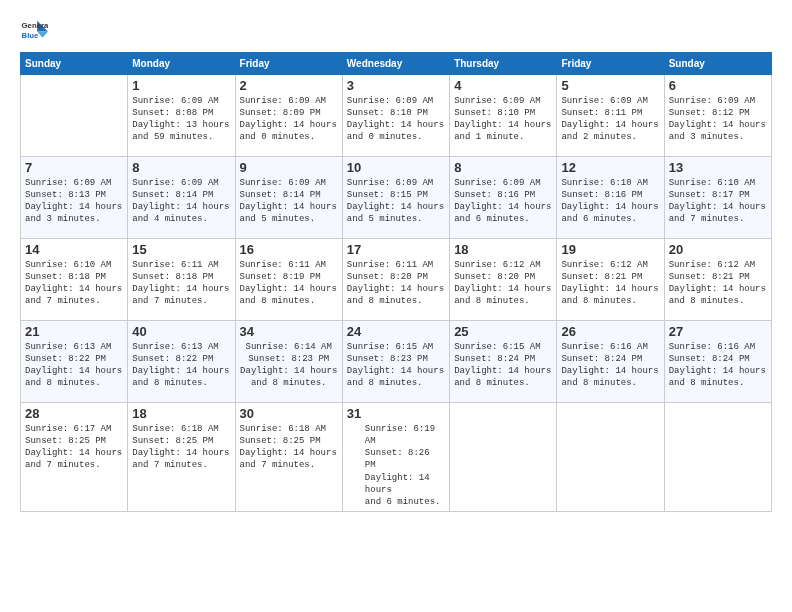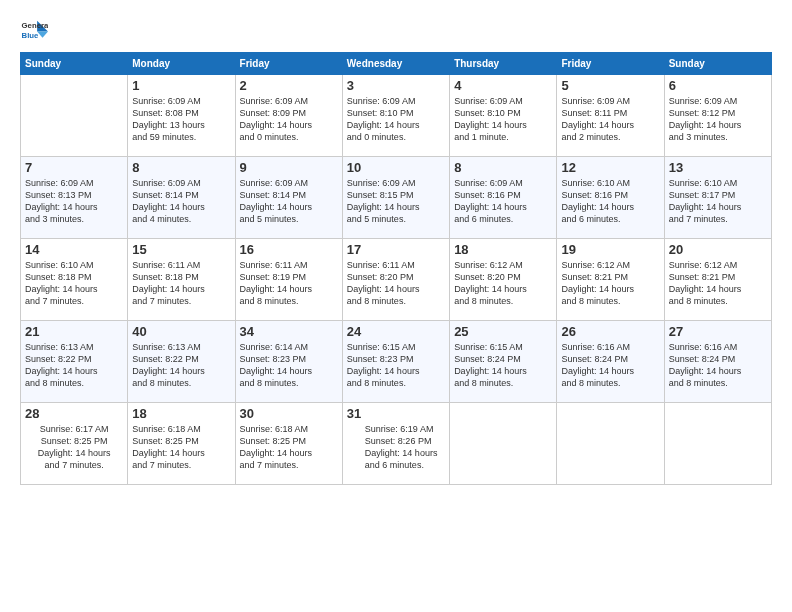--- a/index.html
+++ b/index.html
@@ -69,20 +69,21 @@
     .day-number {
       font-size: 13px;
       font-weight: bold;
       color: #333;
       margin-bottom: 2px;
     }
     .day-info {
       font-size: 9px;
       color: #333;
       line-height: 1.35;
+      font-family: Liberation Mono, monospace;
     }
     td.empty {
       background: #f9f9f9;
     }
     tr:nth-child(even) td {
       background: #f5f8ff;
     }
     tr:nth-child(odd) td {
       background: #fff;
     }
@@ -277,21 +278,21 @@
           </td>
           <td>
             <div class="day-number">40</div>
             <div class="day-info" style="white-space: pre-line;">Sunrise: 6:13 AM
 Sunset: 8:22 PM
 Daylight: 14 hours
 and 8 minutes.</div>
           </td>
           <td>
             <div class="day-number">34</div>
-            <div class="day-info" style="white-space: pre-line;">Sunrise: 6:14 AM
+            <div class="day-info" style="white-space: pre-line; text-align: center;">Sunrise: 6:14 AM
 Sunset: 8:23 PM
 Daylight: 14 hours
 and 8 minutes.</div>
           </td>
           <td>
             <div class="day-number">24</div>
             <div class="day-info" style="white-space: pre-line;">Sunrise: 6:15 AM
 Sunset: 8:23 PM
 Daylight: 14 hours
 and 8 minutes.</div>
@@ -314,21 +315,21 @@
             <div class="day-number">27</div>
             <div class="day-info" style="white-space: pre-line;">Sunrise: 6:16 AM
 Sunset: 8:24 PM
 Daylight: 14 hours
 and 8 minutes.</div>
           </td>
         </tr>
         <tr>
           <td>
             <div class="day-number">28</div>
-            <div class="day-info" style="white-space: pre-line; text-align: center;">Sunrise: 6:17 AM
+            <div class="day-info" style="white-space: pre-line;">Sunrise: 6:17 AM
 Sunset: 8:25 PM
 Daylight: 14 hours
 and 7 minutes.</div>
           </td>
           <td>
             <div class="day-number">18</div>
             <div class="day-info" style="white-space: pre-line;">Sunrise: 6:18 AM
 Sunset: 8:25 PM
 Daylight: 14 hours
 and 7 minutes.</div>

